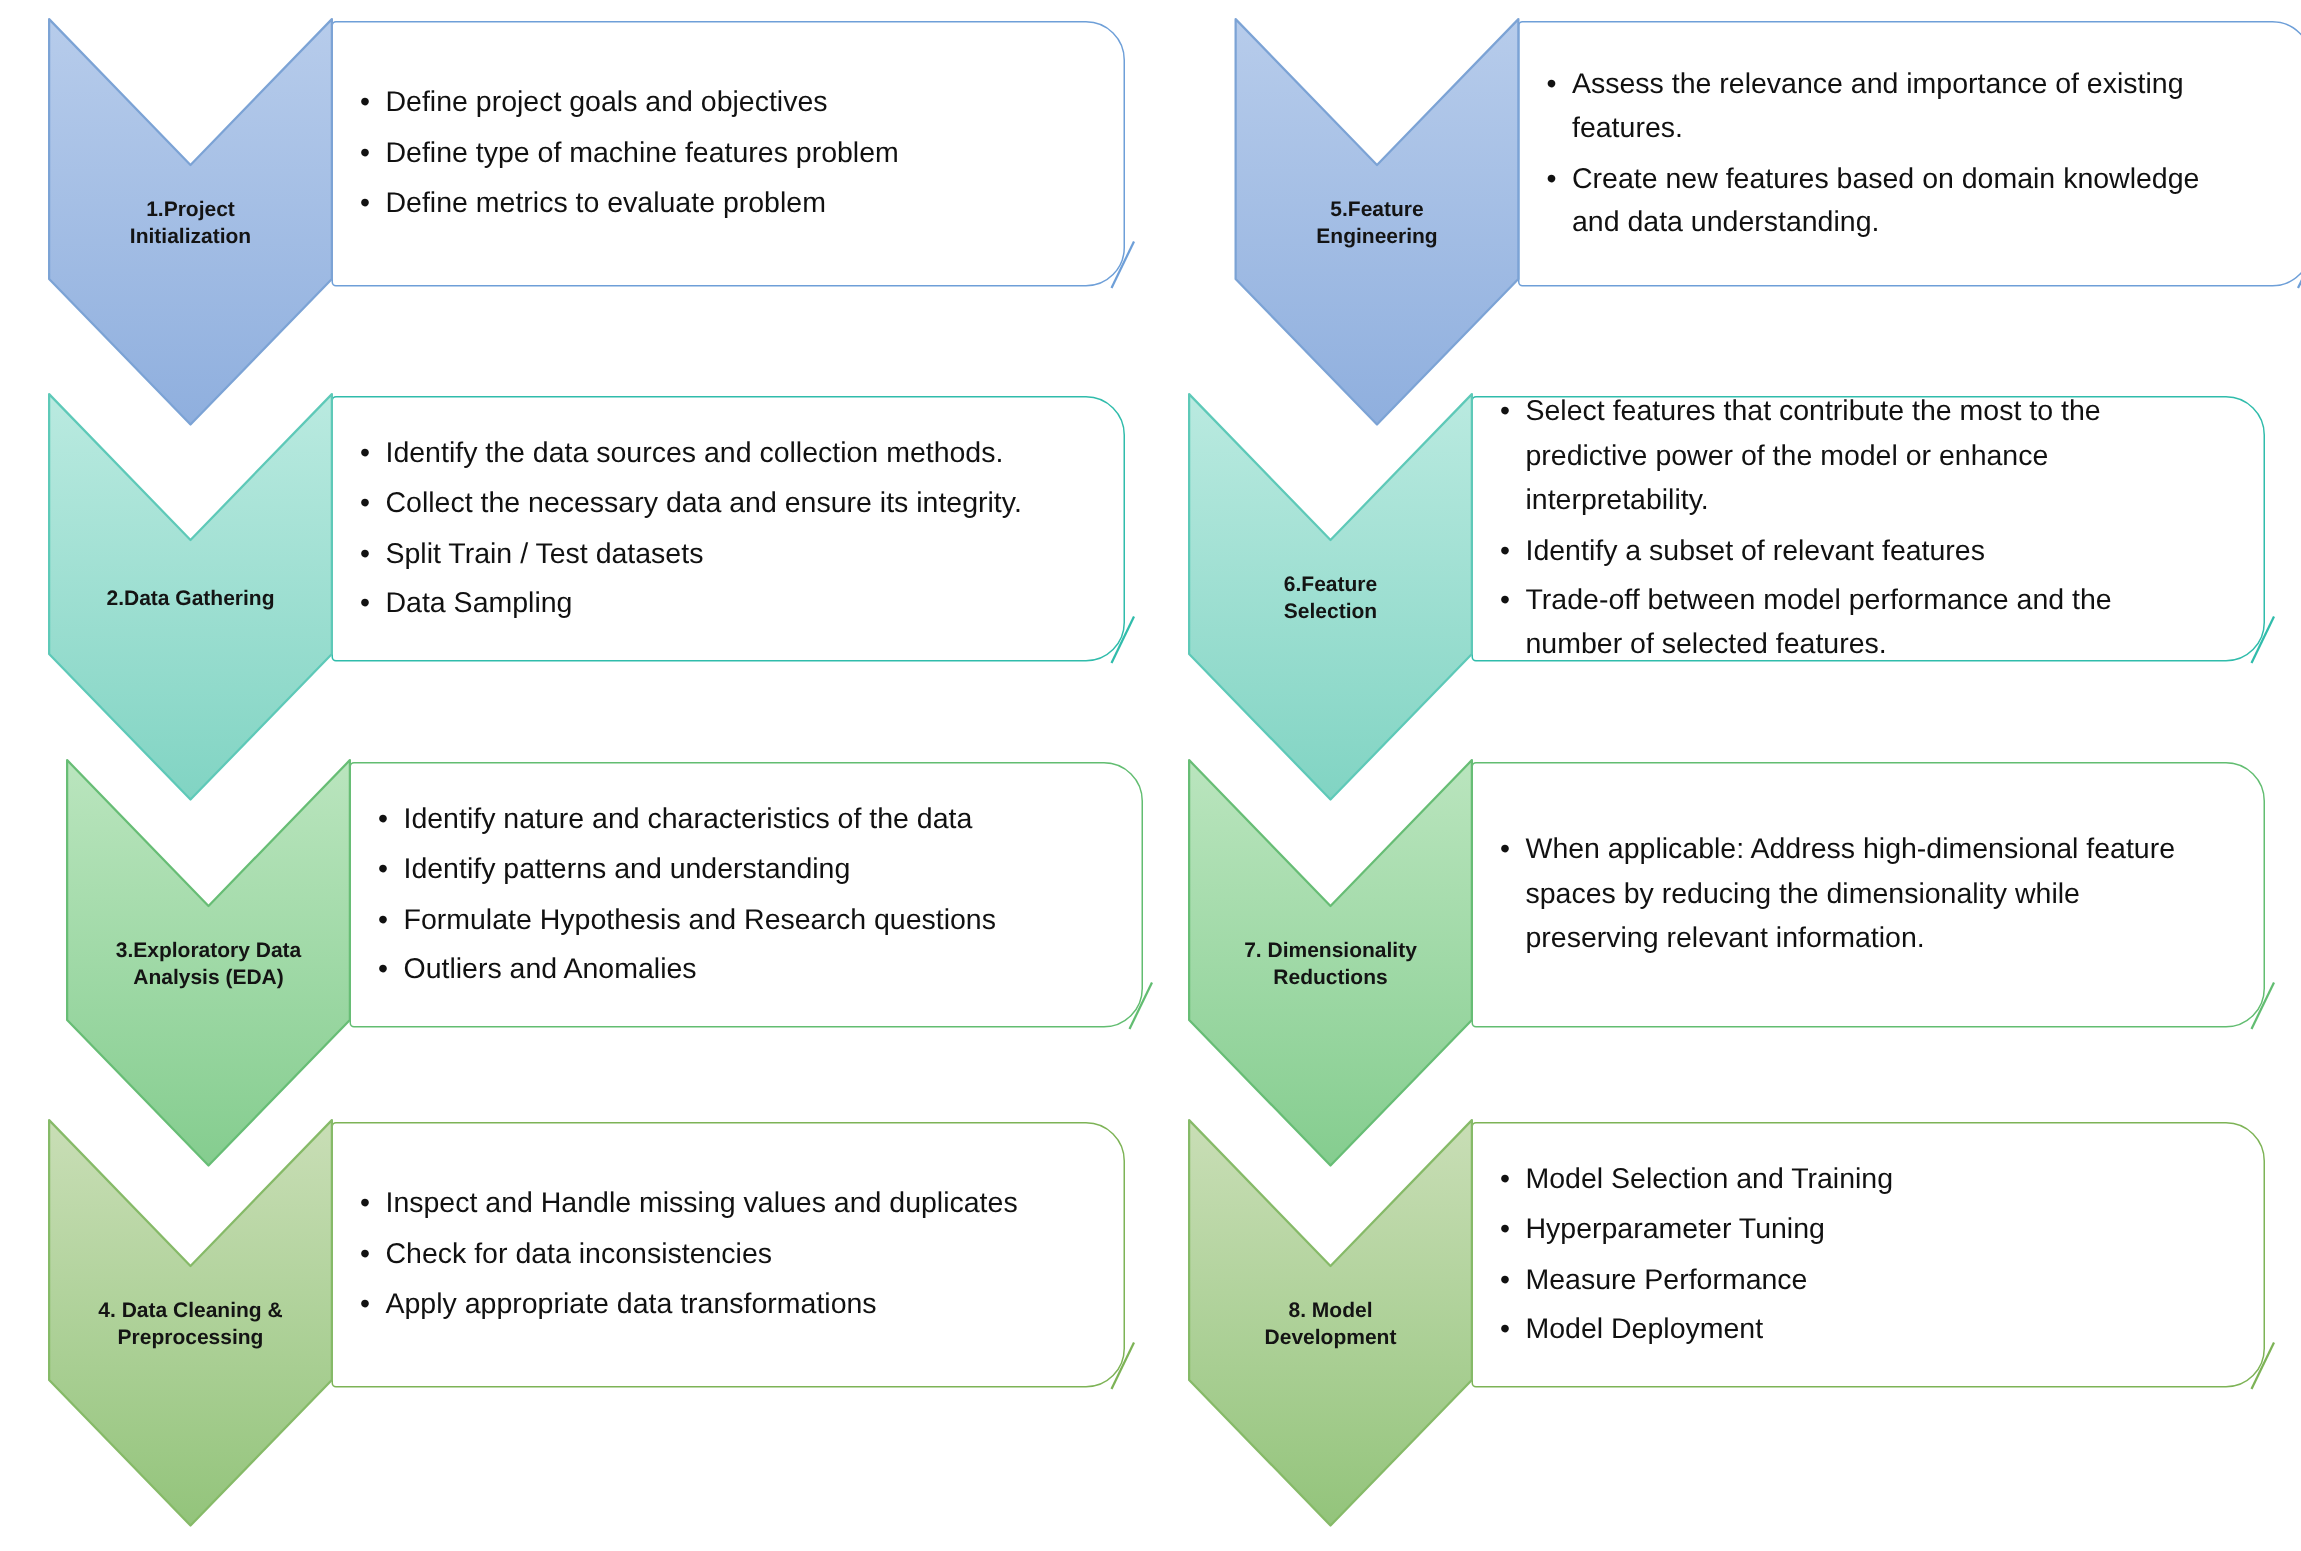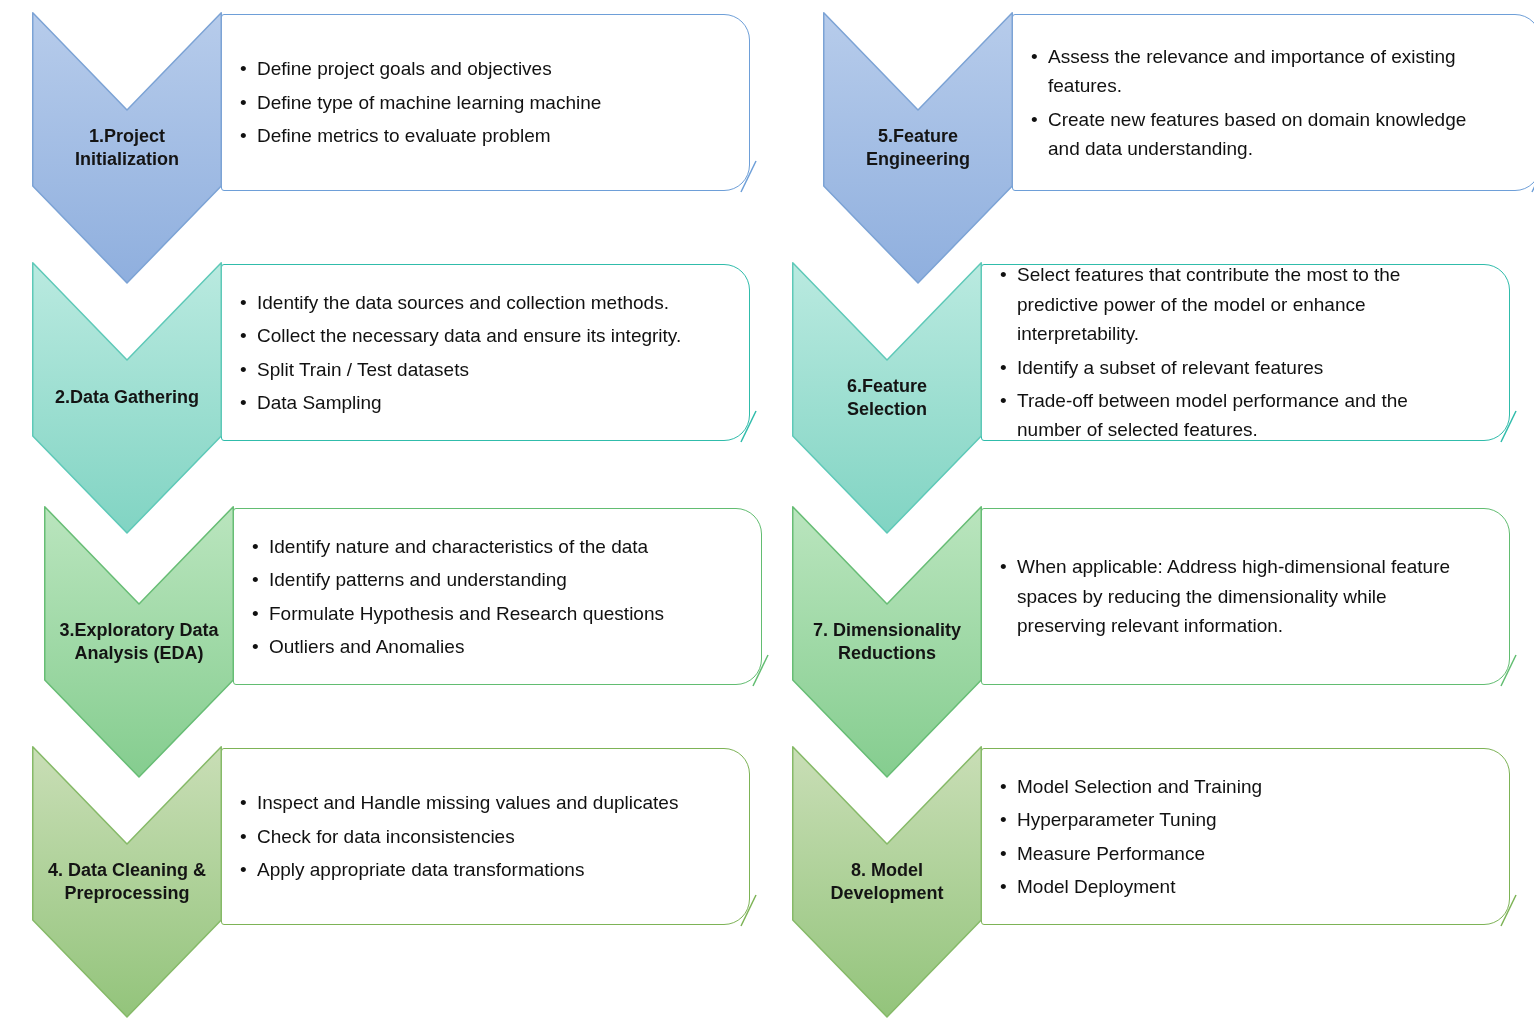--- a/index.html
+++ b/index.html
@@ -22,21 +22,21 @@
     stroke-width: 1.5;
     stroke-linejoin: round;
   }
   .stop-top    { stop-color: var(--grad-top, #ddd); }
   .stop-bottom { stop-color: var(--grad-bottom, #bbb); }
 
   .label {
     position: absolute; left: 2px; top: 0; width: 186px; height: 272px;
     display: flex; align-items: center; justify-content: center;
     text-align: center;
-    font-weight: bold; font-size: 18px; line-height: 1.3;
+    font-weight: bold; font-size: 14px; line-height: 1.3;
     white-space: pre-line;
     color: #141414;
   }
 
   .box {
     position: absolute; left: 189px; top: 2px;
     width: 529px; height: 177px;
     background: #ffffff;
     border: 1.5px solid var(--box-border, #888);
     border-radius: 3px 26px 26px 3px;
@@ -60,21 +60,21 @@
 </style>
 </head>
 <body>
 
 <div class="canvas">
 
   <div class="step col-left" style="left: 32px; top: 12px; --grad-top: #b7cceb; --grad-bottom: #8fafde; --chevron-border: #7ca3d5; --box-border: #6e9fd8;">
     <div class="box">
       <ul>
           <li>Define project goals and objectives</li>
-          <li>Define type of machine learning machine</li>
+          <li>Define type of machine features problem</li>
           <li>Define metrics to evaluate problem</li>
         </ul>
       <svg class="tail">
           <line x1="2" y1="33" x2="17" y2="2"></line>
         </svg>
     </div>
     <svg class="chevron" viewBox="0 0 190 272">
       <defs>
           <linearGradient id="grad0" x1="0" y1="0" x2="0" y2="1">
             <stop offset="0" class="stop-top"></stop>

